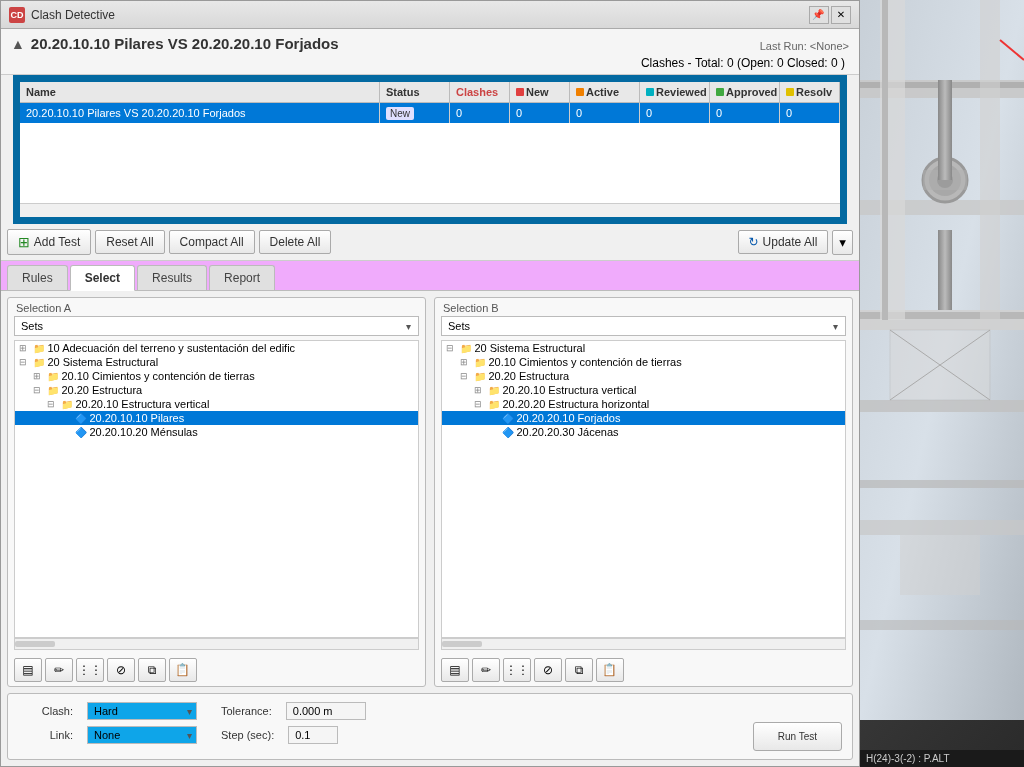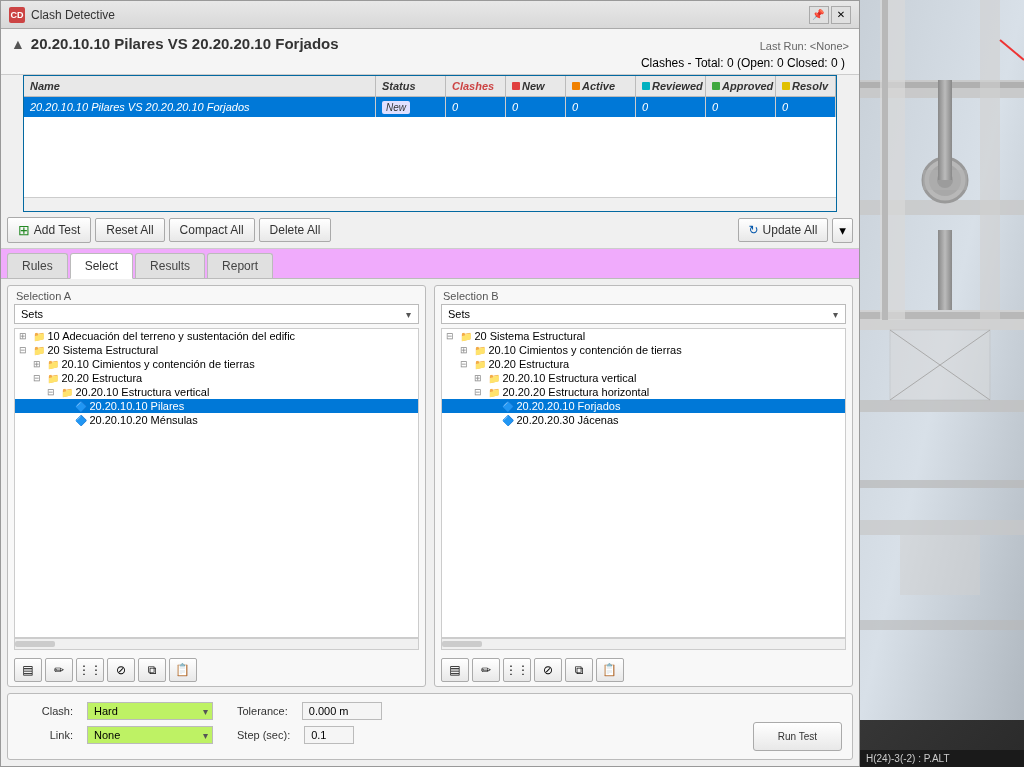--- a/index.html
+++ b/index.html
@@ -44,33 +44,33 @@
 
     .toolbar { display: flex; align-items: center; padding: 5px 6px; gap: 4px; background: #f0f0f0; border-bottom: 1px solid #ccc; }
     .btn { border: 1px solid #aaa; background: linear-gradient(to bottom, #ffffff, #e8e8e8); padding: 4px 10px; cursor: pointer; font-size: 12px; color: #333; border-radius: 2px; white-space: nowrap; display: flex; align-items: center; gap: 4px; }
     .btn-green-icon { color: #228822; font-size: 14px; }
     .btn-blue-icon { color: #0055aa; font-size: 12px; }
     .btn-spacer { flex: 1; }
     .btn-icon-only { border: 1px solid #aaa; background: linear-gradient(to bottom, #ffffff, #e8e8e8); padding: 4px 6px; cursor: pointer; border-radius: 2px; }
 
     .tabs-bar { display: flex; padding: 4px 6px 0; background: #f0abfc; border-bottom: 1px solid #bbb; }
     .tab { padding: 5px 14px; border: 1px solid #bbb; border-bottom: none; background: #e0e0e0; cursor: pointer; font-size: 12px; color: #444; margin-right: 2px; border-radius: 3px 3px 0 0; }
-    .tab.active { background: white; border-bottom: 1px solid white; color: #333; font-weight: 400; margin-bottom: -1px; z-index: 1; }
+    .tab.active { background: white; border-bottom: 1px solid white; color: #333; font-weight: 700; margin-bottom: -1px; z-index: 1; }
 
     .content-area { display: flex; flex-direction: column; flex: 1; overflow: hidden; padding: 6px; gap: 6px; }
 
     .selections-row { display: flex; gap: 8px; flex: 1; min-height: 0; }
     .tree-item { padding: 1px 4px; white-space: nowrap; cursor: pointer; display: flex; align-items: center; gap: 2px; }
     .tree-item.selected { background: #0078d7; color: white; }
 
     .selection-toolbar { display: flex; gap: 3px; margin-top: 4px; }
     .sel-btn { border: 1px solid #aaa; background: linear-gradient(to bottom, #ffffff, #e8e8e8); width: 28px; height: 24px; cursor: pointer; display: flex; align-items: center; justify-content: center; font-size: 12px; border-radius: 2px; }
     .settings-row { display: flex; align-items: center; gap: 14px; margin-bottom: 6px; }
     .settings-label { font-size: 11px; color: #333; width: 55px; text-align: right; }
-    .settings-select { border: 1px solid #bbb; background: #bef264; padding: 2px 20px 2px 6px; font-size: 11px; width: 126px; cursor: pointer; appearance: none; -webkit-appearance: none; position: relative; }
+    .settings-select { border: 1px solid #bbb; background: #0ea5e9; padding: 2px 20px 2px 6px; font-size: 11px; width: 110px; cursor: pointer; appearance: none; -webkit-appearance: none; position: relative; }
     .select-wrapper { position: relative; display: inline-block; }
     .select-wrapper::after { content: '▾'; position: absolute; right: 5px; top: 50%; transform: translateY(-50%); pointer-events: none; font-size: 10px; color: #555; }
     .settings-input { border: 1px solid #bbb; background: #f5f5f5; padding: 2px 6px; font-size: 11px; width: 80px; }
     .checkbox-row { display: flex; align-items: center; gap: 6px; margin-top: 4px; }
     .checkbox-label { font-size: 11px; color: #333; }
 
     .run-btn { border: 1px solid #aaa; background: linear-gradient(to bottom, #ffffff, #e8e8e8); padding: 8px 24px; cursor: pointer; font-size: 10px; font-weight: 500; color: #333; border-radius: 3px; }
 
     .right-panel { position: absolute; left: 860px; top: 0; width: 164px; height: 767px; background: #2a2a2a; overflow: hidden; }
     .right-panel-content { width: 100%; height: 100%; background: linear-gradient(135deg, #3a3a3a 0%, #4a4a4a 30%, #555 50%, #3a3a3a 70%, #2a2a2a 100%); position: relative; overflow: hidden; }
@@ -111,21 +111,21 @@
           <span>&lt;None&gt;</span>
         </div>
       </div>
     </div>
     <div class="clashes-row">
       <span>Clashes -</span>&nbsp;
       <span>Total:  0  (Open:  0  Closed:  0 )</span>
     </div>
   </div>
 
-  <div style="margin: 0 22px; border: 1px solid #0369a1; background: white; flex-shrink: 0; font-style: italic;">
+  <div style="margin: 0 12px; border: 7px solid #0369a1; background: white; flex-shrink: 0;">
     <div class="table-header">
       <div class="th name">Name</div>
       <div class="th status">Status</div>
       <div class="th clashes"><strong>Clashes</strong></div>
       <div class="th new-col"><span class="col-indicator-new"></span>New</div>
       <div class="th active"><span class="col-indicator-active"></span>Active</div>
       <div class="th reviewed"><span class="col-indicator-reviewed"></span>Reviewed</div>
       <div class="th approved"><span class="col-indicator-approved"></span>Approved</div>
       <div class="th resolved"><span class="col-indicator-resolved"></span>Resolv</div>
     </div>

